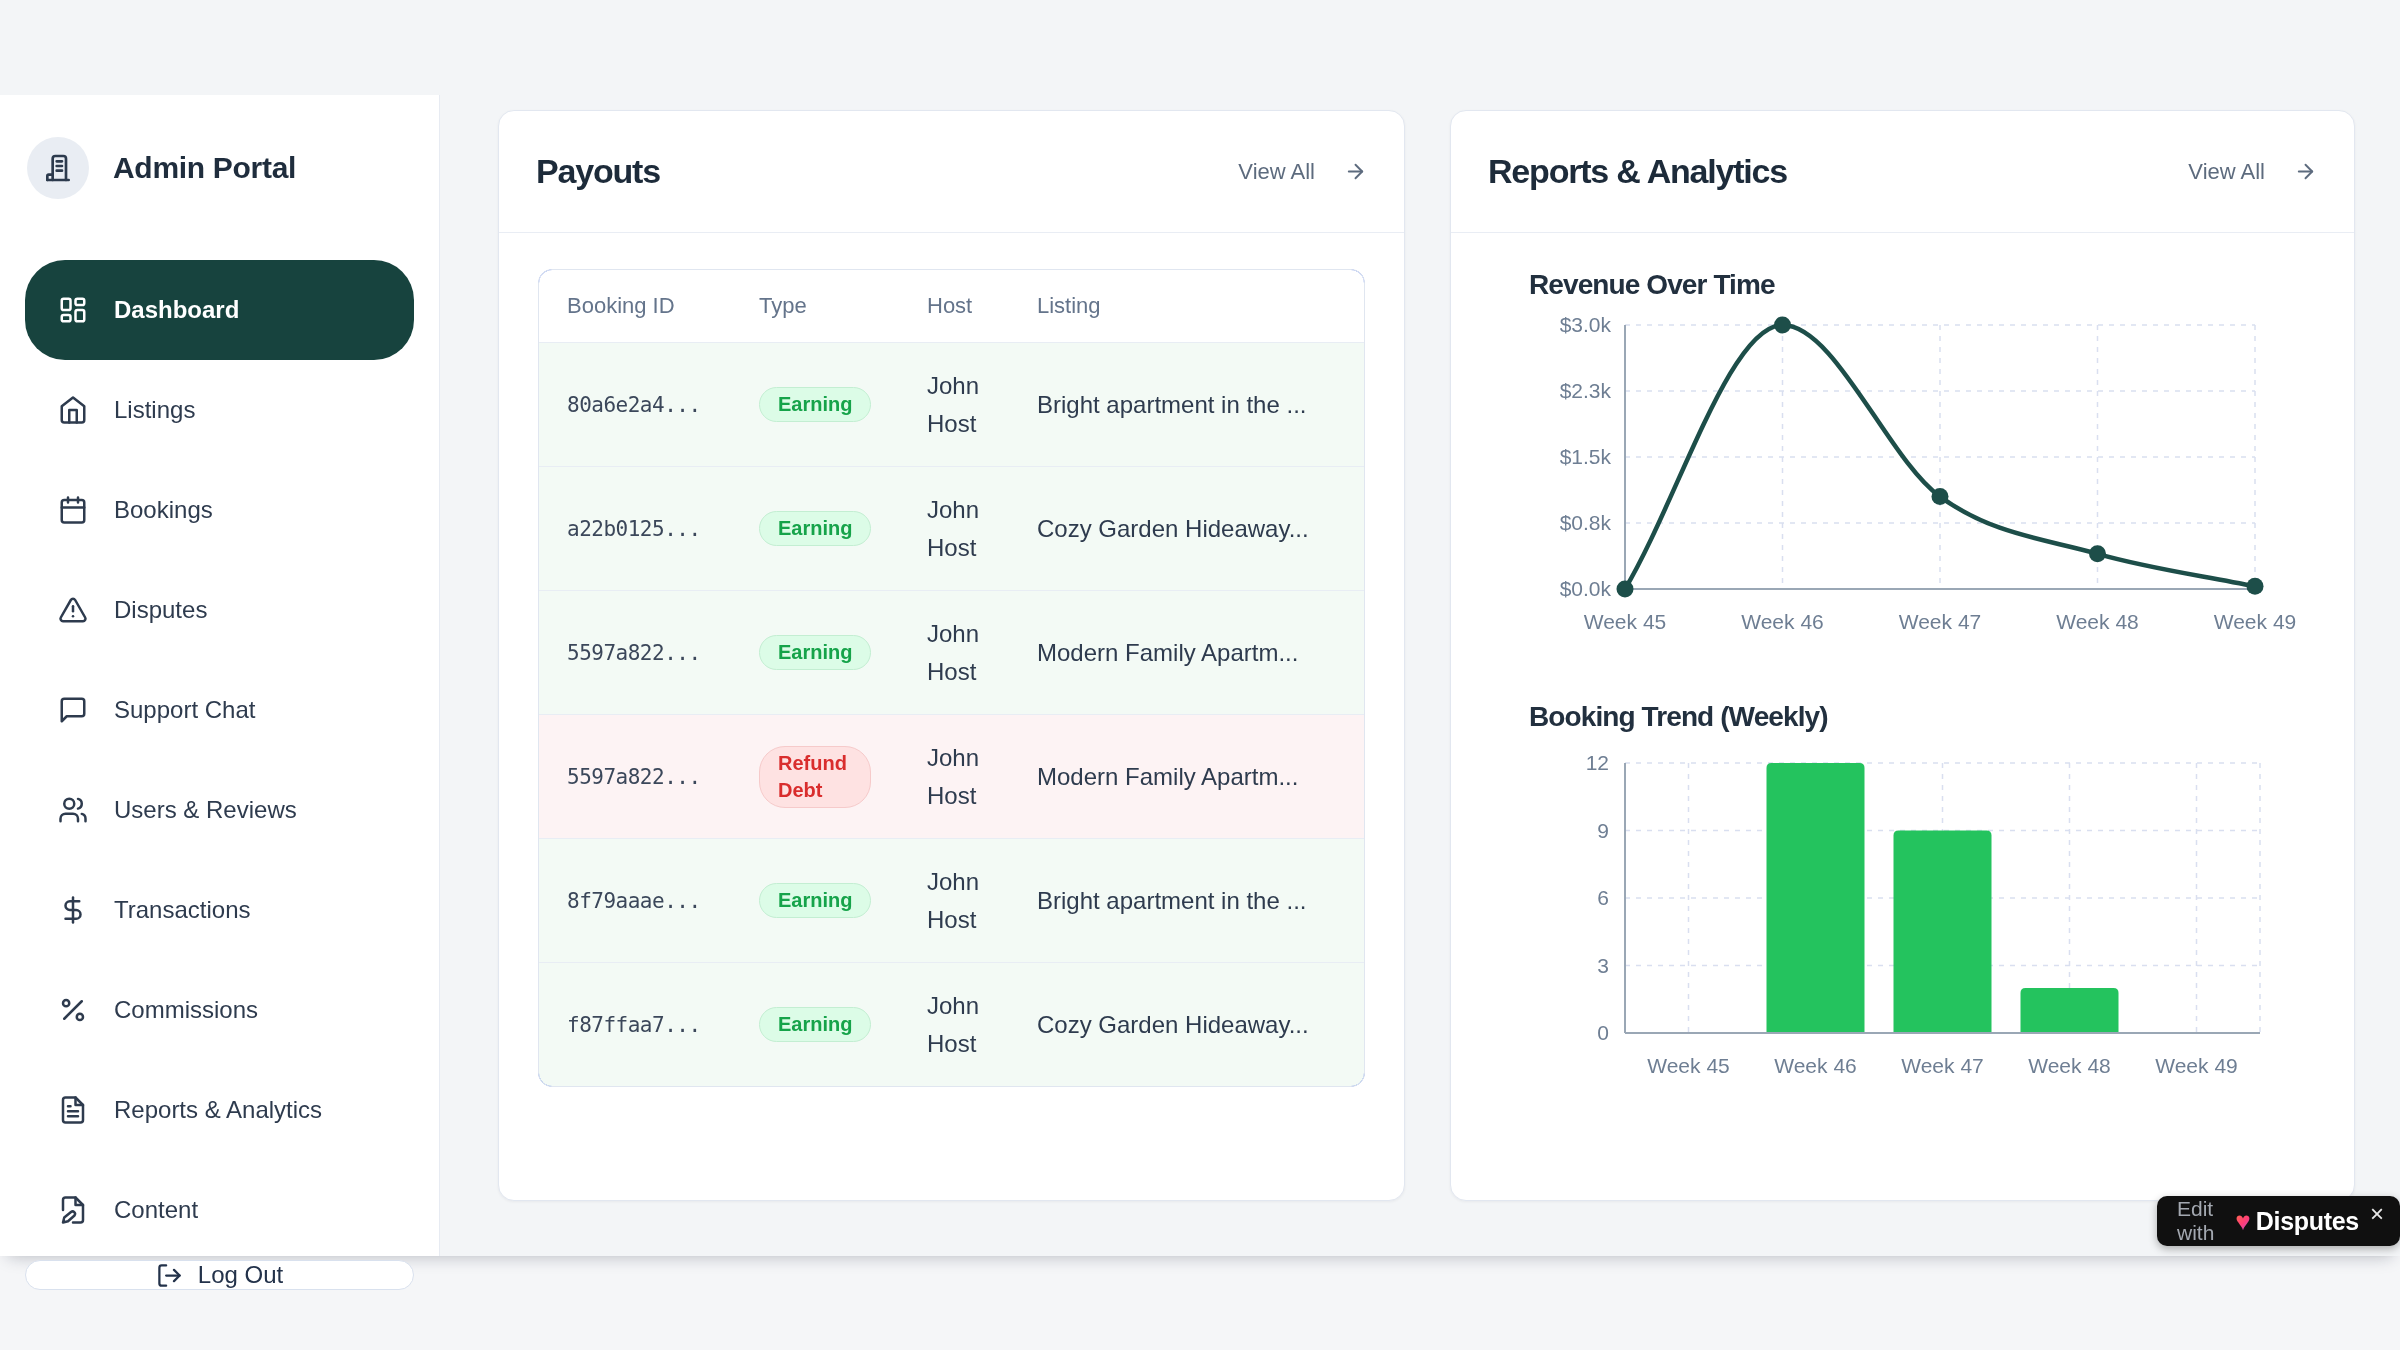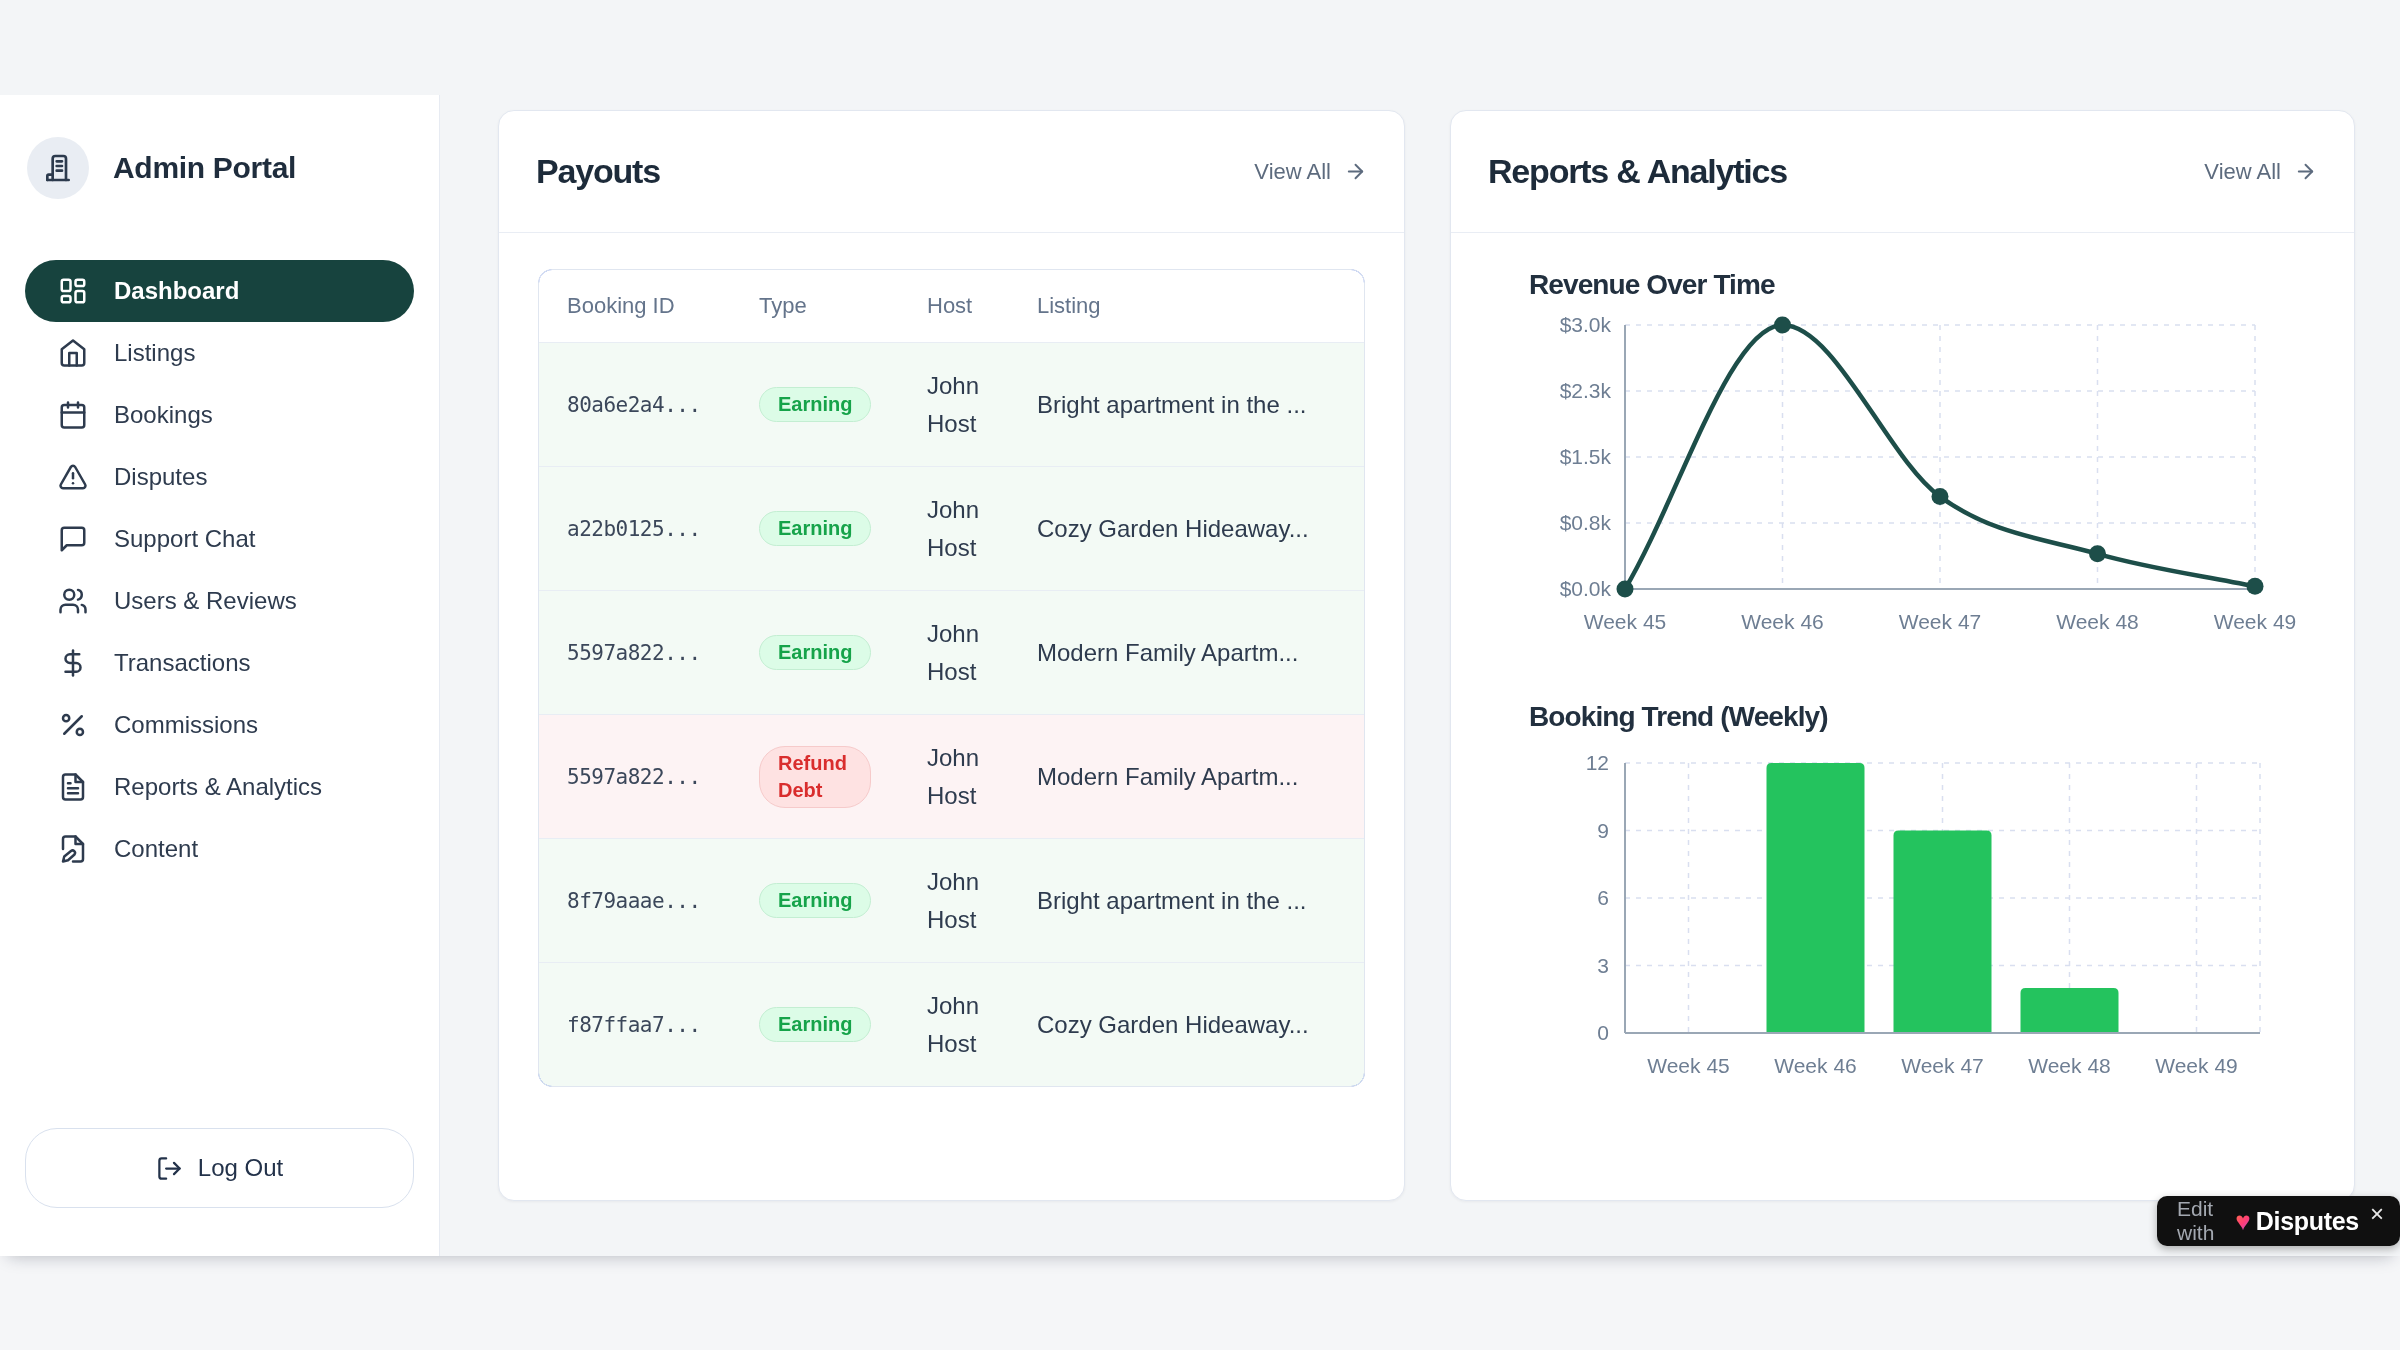--- a/index.html
+++ b/index.html
@@ -26,21 +26,21 @@
   .brand { display:flex; align-items:center; gap:24px; padding-left:2px;text-align:right; }
   .brand-avatar {
     width:62px; height:62px; border-radius:50%;
     background:#e9edf3; display:flex; align-items:center; justify-content:center;
     color:#2c3a4d; flex:0 0 auto;
   }
   .brand-avatar svg { width:32px; height:32px; }
   .brand-title { font-size:30px; font-weight:700; color:#1f2d3d; letter-spacing:-.3px; }
   .nav { margin-top:61px; display:flex; flex-direction:column; }
   .nav-item {
-    height:62px; border-radius:40px;
+    height:100px; border-radius:40px;
     display:flex; align-items:center; gap:26px; padding-left:33px;
     font-size:24px; font-weight:500; color:#2e3b4e; cursor:pointer;
   }
   .nav-item svg { width:30px; height:30px; flex:0 0 auto; }
   .nav-item.active { background:#17433e; color:#ffffff; font-weight:600; }
   .logout-btn {
     margin-top:auto; height:80px; border:1.5px solid #d9e1ee; border-radius:32px;
     background:#ffffff; display:flex; align-items:center; justify-content:center; gap:15px;
     font-size:24px; font-weight:500; color:#23324a; cursor:pointer;
   }
@@ -52,21 +52,21 @@
     box-shadow:0 1px 3px rgba(16,24,40,.05);
   }
   .card-payouts { left:498px; width:907px; }
   .card-reports { left:1450px; width:905px; }
   .card-header {
     height:122px; padding:0 37px; border-bottom:1px solid #e9edf4;
     display:flex; align-items:center; justify-content:space-between;
   }
   .card-title { font-size:34px; font-weight:800; color:#1d2b3a; letter-spacing:-1.2px; }
   .view-all {
-    display:flex; align-items:center; gap:13px; cursor:pointer;
+    display:flex; align-items:center; gap:29px; cursor:pointer;
     font-size:22px; color:#5d6b7e;
   }
   .view-all svg { width:23px; height:23px; }
   
   .card-body { padding:36px 39px; }
   .ptable { border:1px solid #e0e6f0; border-radius:14px; overflow:hidden; background:#1d4ed8; }
   .trow {
     display:grid; grid-template-columns:192px 168px 110px 1fr;
     align-items:center; padding-left:28px; padding-right:20px;
   }

